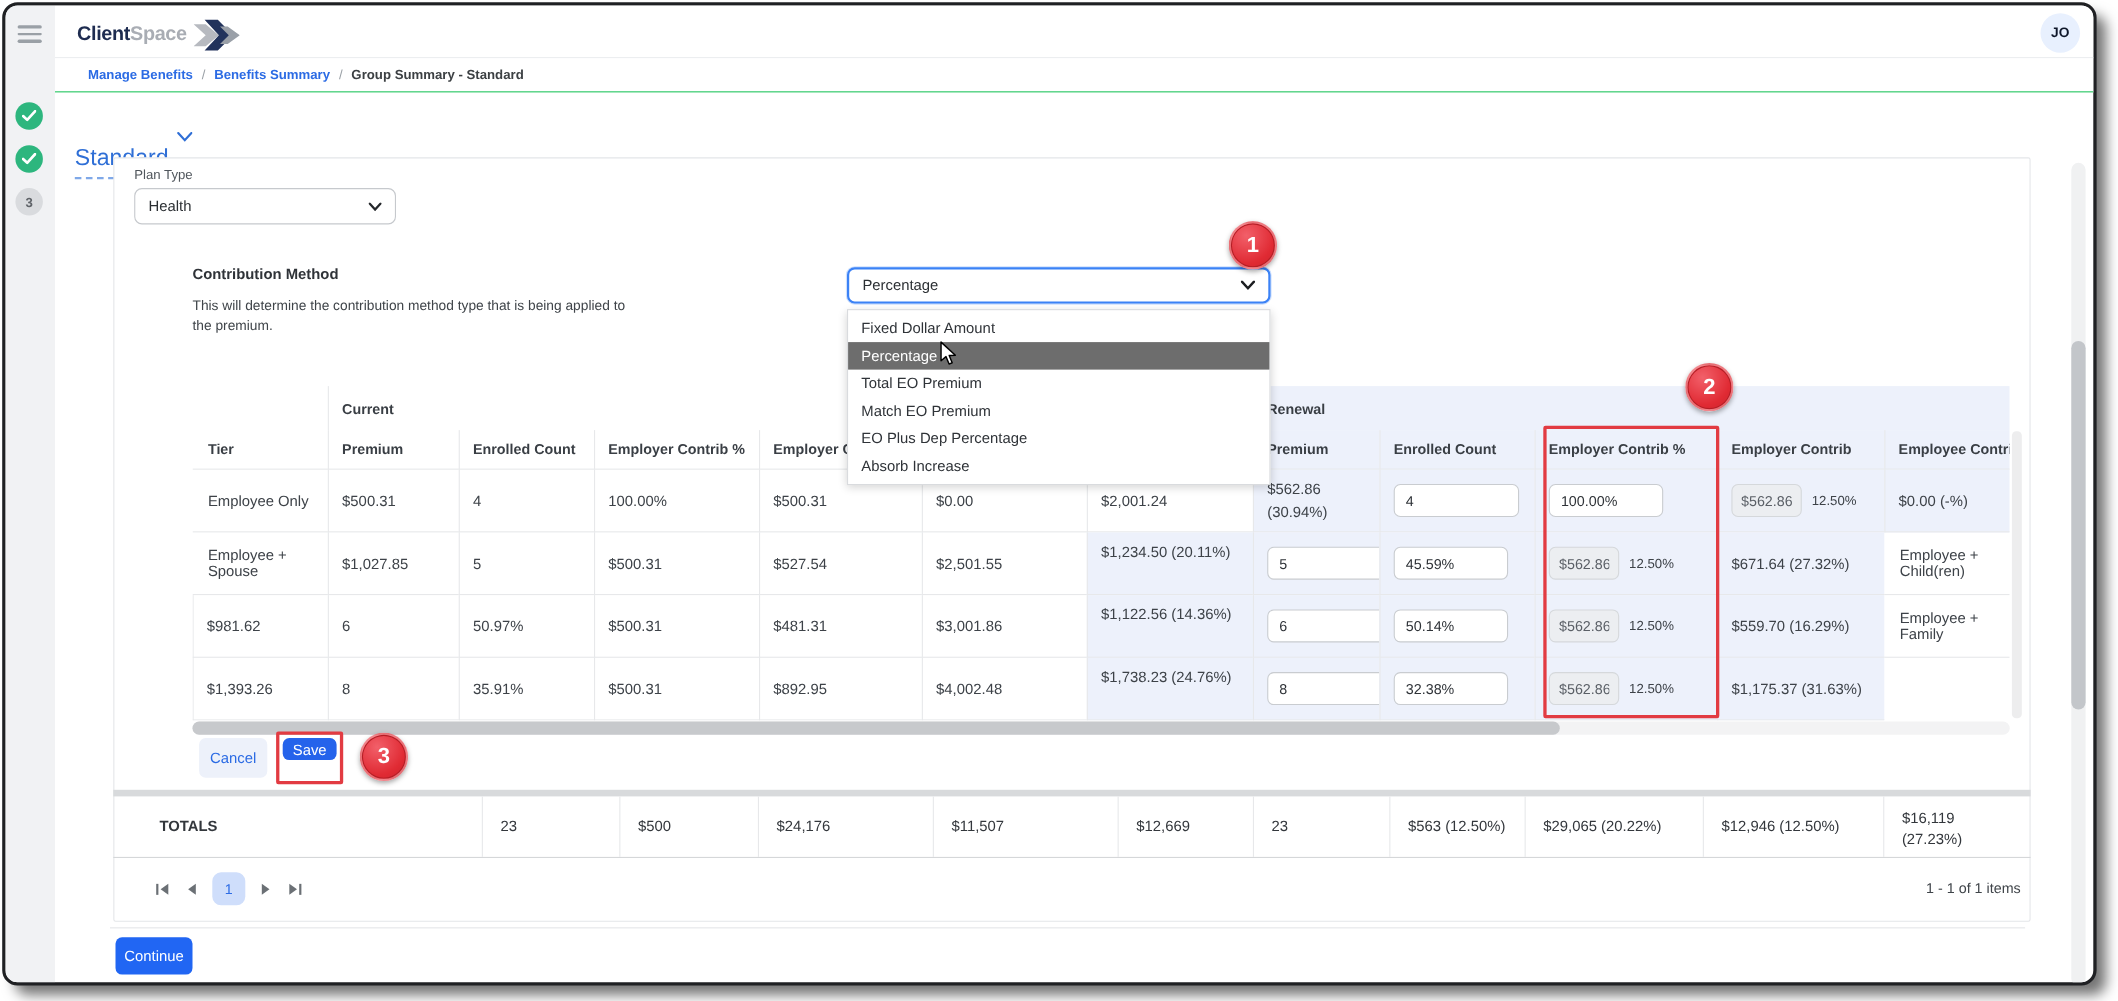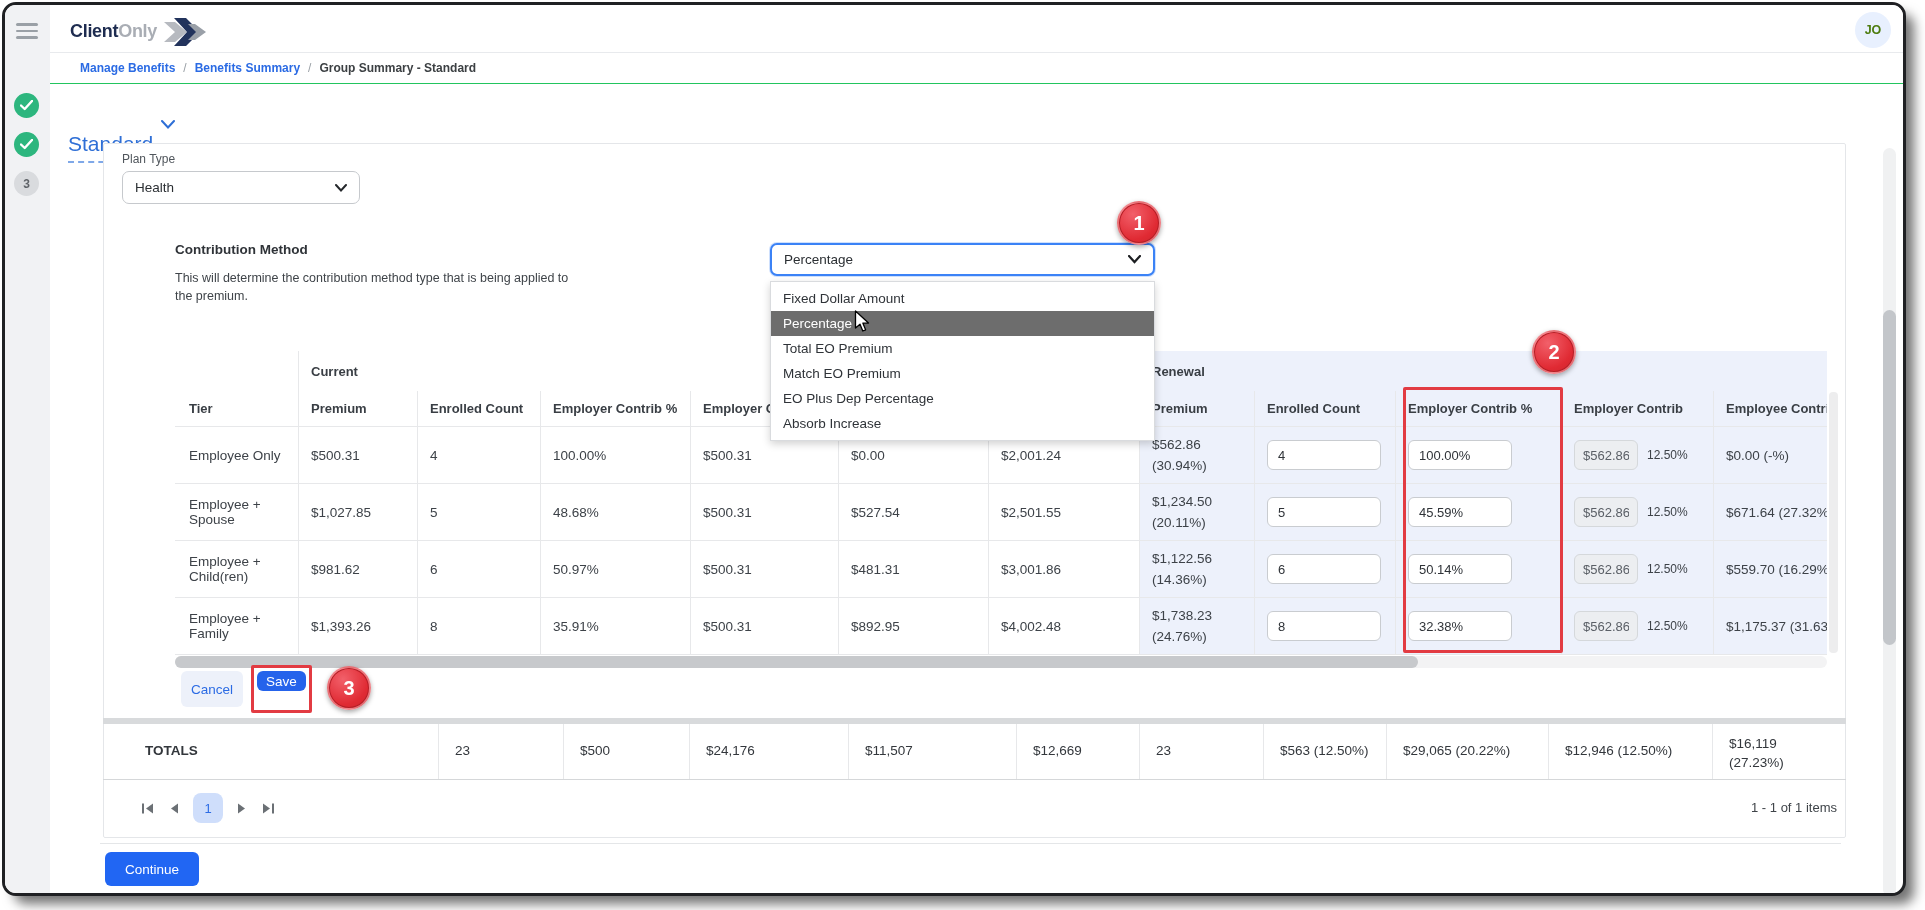--- a/index.html
+++ b/index.html
@@ -18,21 +18,21 @@
   .step.done { background:#2db67e; color:#fff; font-weight:bold; }
   .step.todo { background:#d9dbde; color:#5f6368; font-weight:600; font-size:12px; }
 
   
   .topbar { position:absolute; left:45px; top:0; width:1859px; height:48px; background:#fff;
             border-bottom:1px solid #e8eaed; }
   .logo { position:absolute; left:20px; top:10px; font-size:18px; font-weight:bold; letter-spacing:-0.3px; cursor:pointer; }
   .lg1 { color:#1e2c50; } .lg2 { color:#a9adb4; }
   .logo svg { vertical-align:middle; margin-left:2px; }
   .avatar { position:absolute; right:18px; top:7px; width:36px; height:36px; border-radius:50%;
-            background:#e8f0fe; color:#4d7c0f; font-size:12.5px; font-weight:600;
+            background:#e8f0fe; color:#0f172a; font-size:12.5px; font-weight:600;
             display:flex; align-items:center; justify-content:center; cursor:pointer; }
 
   
   .crumbs { position:absolute; left:45px; top:48px; width:1859px; height:31px; background:#fff;
             border-bottom:1px solid #22c55e; display:flex; align-items:center; padding-left:30px;
             font-size:12px; }
   .crumbs a { color:#2b6be4; font-weight:600; text-decoration:none; cursor:pointer; }
   .crumbs .sep { color:#9aa0a6; margin:0 8px; }
   .crumbs .cur { color:#3c4043; font-weight:600; }
 
@@ -150,21 +150,21 @@
     <div class="step done" style="top:127px;">
       <svg width="13" height="11" viewBox="0 0 13 11">
           <path d="M1 5.5 L4.7 9 L12 1" stroke="#fff" stroke-width="2.4" fill="none" stroke-linecap="round" stroke-linejoin="round"></path>
         </svg>
     </div>
     <div class="step todo" style="top:166px;">3</div>
   </div>
 
   <div class="topbar">
     <div class="logo">
-      <span class="lg1">Client</span><span class="lg2">Only</span>
+      <span class="lg1">Client</span><span class="lg2">Space</span>
       <svg width="42" height="34" viewBox="0 0 42 34">
         <polygon points="0,7 11,7 23,17 11,27 0,27 11,17" fill="#b7bac0"></polygon>
         <polygon points="10,3 22,3 36,17 22,31 10,31 23,17" fill="#22335c"></polygon>
         <polygon points="24,9 31,9 42,17 31,25 24,25 32,17" fill="#9aa0a8"></polygon>
       </svg>
     </div>
     <div class="avatar">JO</div>
   </div>
 
   <div class="crumbs">
@@ -250,21 +250,20 @@
       </div>
     <div class="cell d rn">
         <input class="inp dis" disabled="" value="$562.86" style="">
         <span class="pct">12.50%</span>
       </div>
     <div class="cell d rn clip">$0.00 (-%)</div>
 
     <div class="cell d c0">Employee + Spouse</div>
     <div class="cell d">$1,027.85</div>
     <div class="cell d">5</div>
-    <div class="cell d">48.68%</div>
     <div class="cell d">$500.31</div>
     <div class="cell d">$527.54</div>
     <div class="cell d">$2,501.55</div>
     <div class="cell d rn prem">$1,234.50 (20.11%)</div>
     <div class="cell d rn">
         <input class="inp w114" value="5" style="">
       </div>
     <div class="cell d rn">
         <input class="inp w104" value="45.59%" style="">
       </div>
@@ -366,19 +365,19 @@
     <div class="pgbtn">
       <svg width="14" height="13" viewBox="0 0 14 13">
           <polygon points="2,1.5 9,6.5 2,11.5" fill="#6b7075"></polygon>
           <rect x="11" y="1.5" width="2" height="10" fill="#6b7075"></rect>
         </svg>
     </div>
   </div>
   <div class="pinfo">1 - 1 of 1 items</div>
 
   <div class="footline"></div>
-  <button class="btn primary" style="left:100px; top:847px; width:94px; height:34px; background:#2166f3;">Continue</button>
+  <button class="btn primary" style="left:100px; top:847px; width:70px; height:34px; background:#2166f3;">Continue</button>
 
   <div class="vscroll">
     <div class="vthumb"></div>
   </div>
 
 </div>
 
 </body></html>

